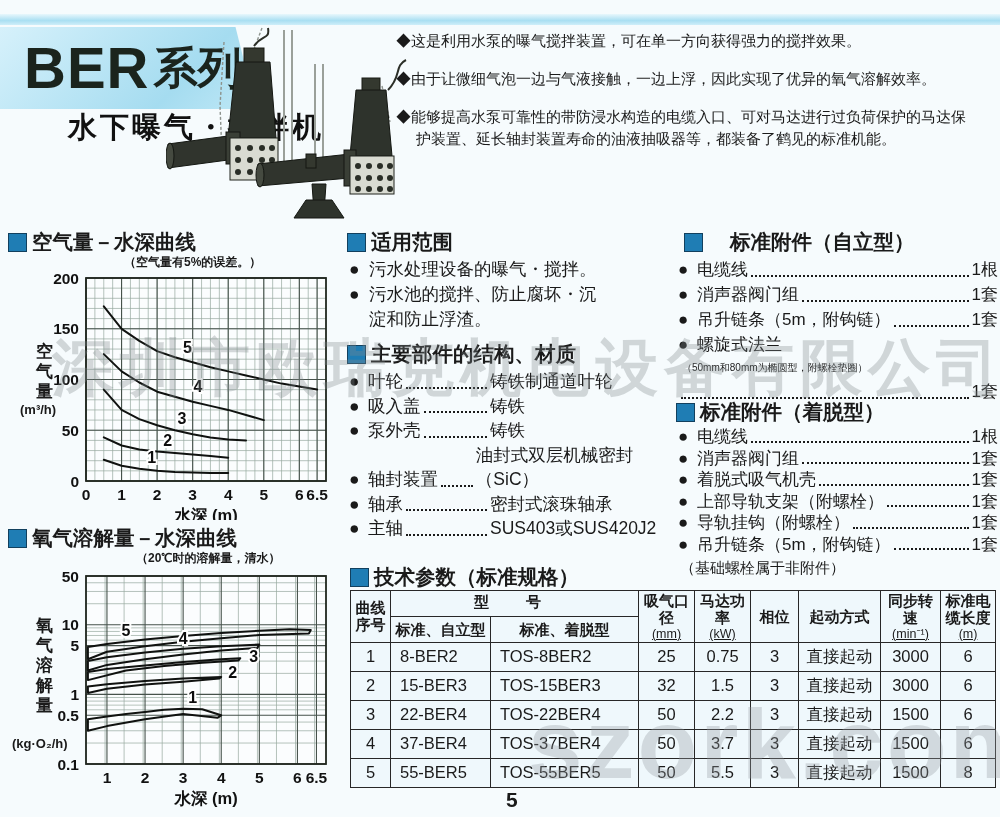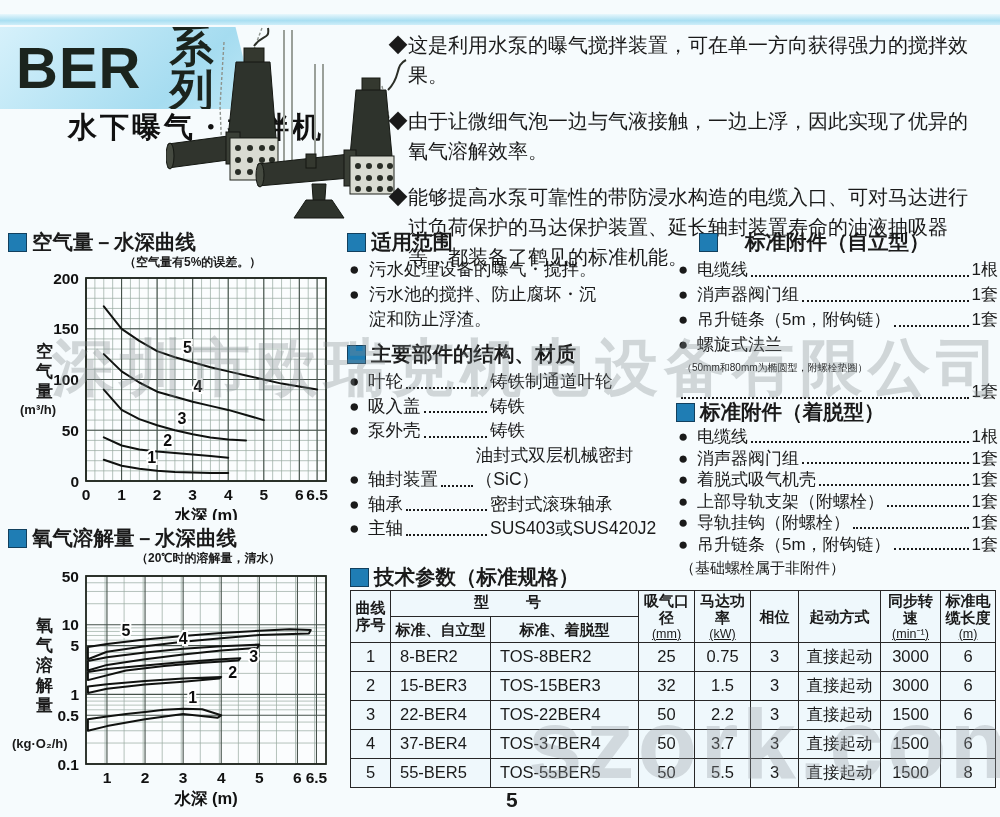--- a/index.html
+++ b/index.html
@@ -4,26 +4,26 @@
 <style>
   html,body{margin:0;padding:0;}
   .page{position:relative;width:1000px;height:817px;background:#f6fbfd;overflow:hidden;
         font-family:"Liberation Sans",sans-serif;color:#1a1a1a;}
   .abs{position:absolute;}
   
   .top-strip{top:14px;left:0;width:1000px;height:11px;
     background:linear-gradient(180deg,#e8f7fc 0%,#aadff2 60%,#cfeef9 100%);}
   .logo-band{top:27px;left:0;width:256px;height:82px;
     background:linear-gradient(135deg,#d6f1fb 0%,#a5dcf0 70%,#bfe8f6 100%);
-    clip-path:polygon(0 0,92% 0,100% 100%,0 100%);display:flex;align-items:center;padding-left:16px;box-sizing:border-box;gap:24px;}
+    clip-path:polygon(0 0,92% 0,100% 100%,0 100%);display:flex;align-items:center;padding-left:24px;box-sizing:border-box;}
   .logo-latin{font-size:58px;font-weight:900;color:#1b241d;letter-spacing:1px;line-height:1;}
   .logo-cjk{font-size:44px;font-weight:700;color:#1b241d;line-height:1;margin-left:4px;}
   .subtitle{top:108px;left:68px;font-size:29px;font-weight:600;letter-spacing:3px;color:#111;}
   
-  .intro{top:30px;left:388px;width:584px;font-size:20px;line-height:1.52;}
+  .intro{top:30px;left:396px;width:584px;font-size:15px;line-height:1.52;}
   .intro .b{margin-bottom:15px;text-indent:-20px;padding-left:20px;}
   
   .h{display:flex;align-items:center;gap:5px;font-size:20.5px;font-weight:700;white-space:nowrap;}
   .sq{width:17px;height:17px;background:#1f7db4;border:1.5px solid #12405e;flex:0 0 auto;}
   
   .chart-box{width:334px;}
   .chart-note{position:absolute;top:0;left:118px;font-size:12px;font-weight:600;white-space:nowrap;z-index:2;}
   .vtitle{position:absolute;width:24px;font-size:17px;font-weight:600;line-height:1.18;
           text-align:left;word-break:break-all;}
   .yunit{position:absolute;font-size:13px;font-weight:600;white-space:nowrap;margin-top:8px;}
@@ -392,21 +392,21 @@
       <div class="part-row">
         <span class="bullet">●</span>
         <span class="part-name">
           <span>主轴</span>
           <span class="dots"></span>
         </span>
         <span class="pval">SUS403或SUS420J2</span>
       </div>
     </div>
 
-  <div class="abs h" style="left:699px;top:228px;gap:27px;">
+  <div class="abs h" style="left:684px;top:228px;gap:27px;">
     <span class="sq"></span>
     <span>标准附件（自立型）</span>
   </div>
   <div class="abs acc-list" id="acc1" style="left:678px;top:257px;">
       <div class="acc-row">
         <span class="bullet">●</span>
         <span class="acc-name">电缆线</span>
         <span class="dots"></span>
         <span class="qty">1根</span>
       </div>

